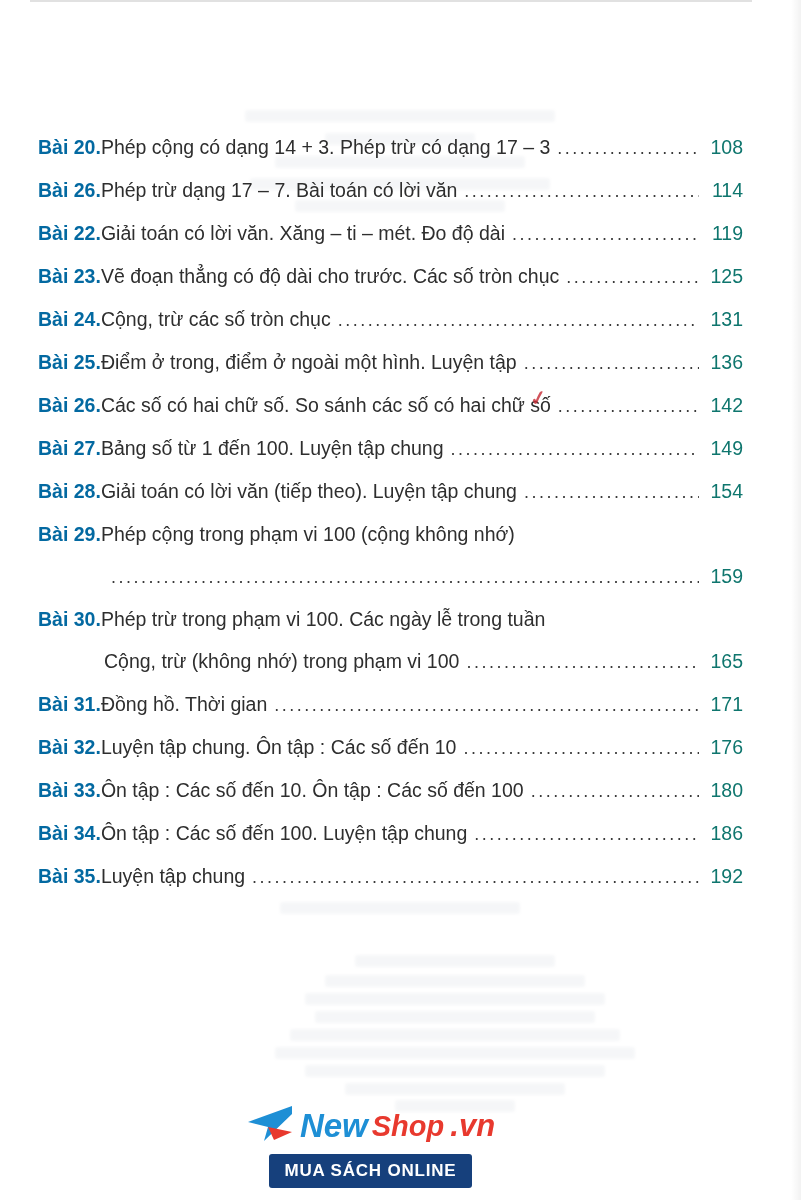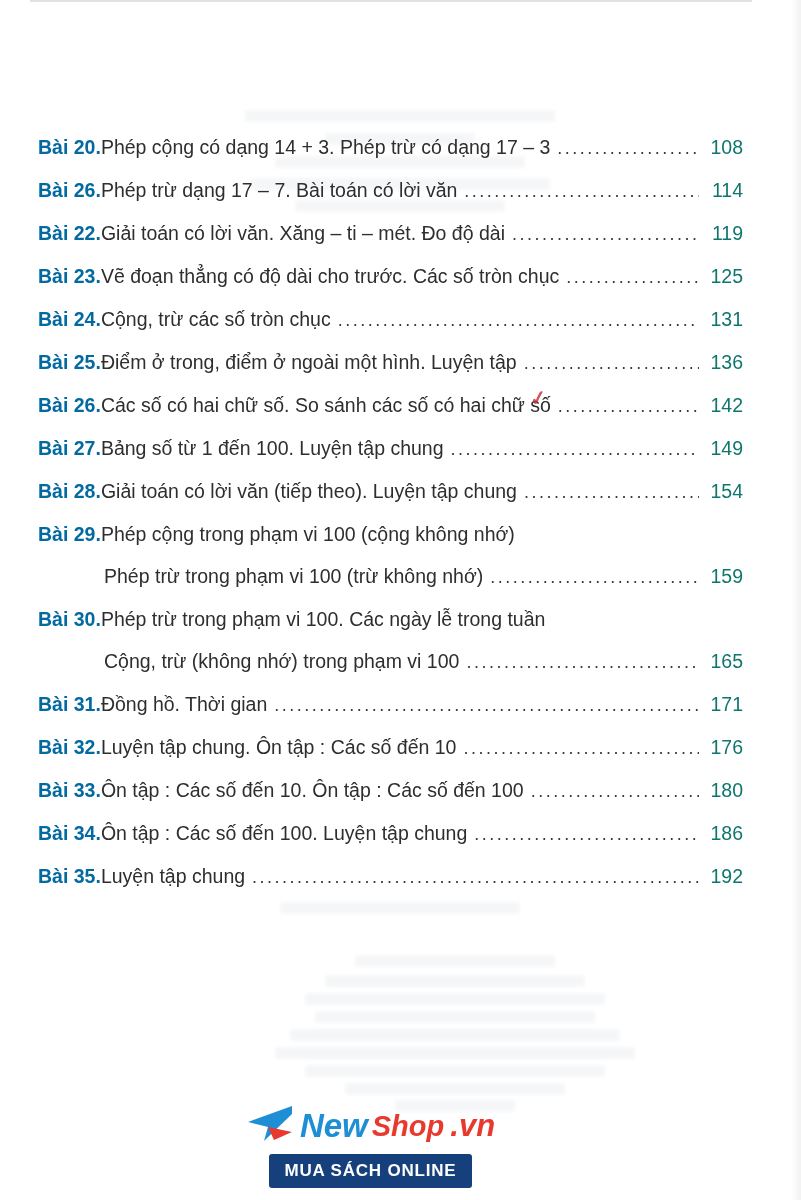--- a/index.html
+++ b/index.html
@@ -169,21 +169,20 @@
         <span class="dots">................................................................................................................................................................</span>
         <span class="pg">154</span>
       </div>
     </div>
     <div class="toc-entry">
       <div class="toc-line">
         <span class="lbl">Bài 29.</span>
         <span class="ttl">Phép cộng trong phạm vi 100 (cộng không nhớ)</span>
       </div>
       <div class="toc-line toc-line-cont">
-        <span class="ttl">Phép trừ trong phạm vi 100 (trừ không nhớ)</span>
         <span class="dots">................................................................................................................................................................</span>
         <span class="pg">159</span>
       </div>
     </div>
     <div class="toc-entry">
       <div class="toc-line">
         <span class="lbl">Bài 30.</span>
         <span class="ttl">Phép trừ trong phạm vi 100. Các ngày lễ trong tuần</span>
       </div>
       <div class="toc-line toc-line-cont">

